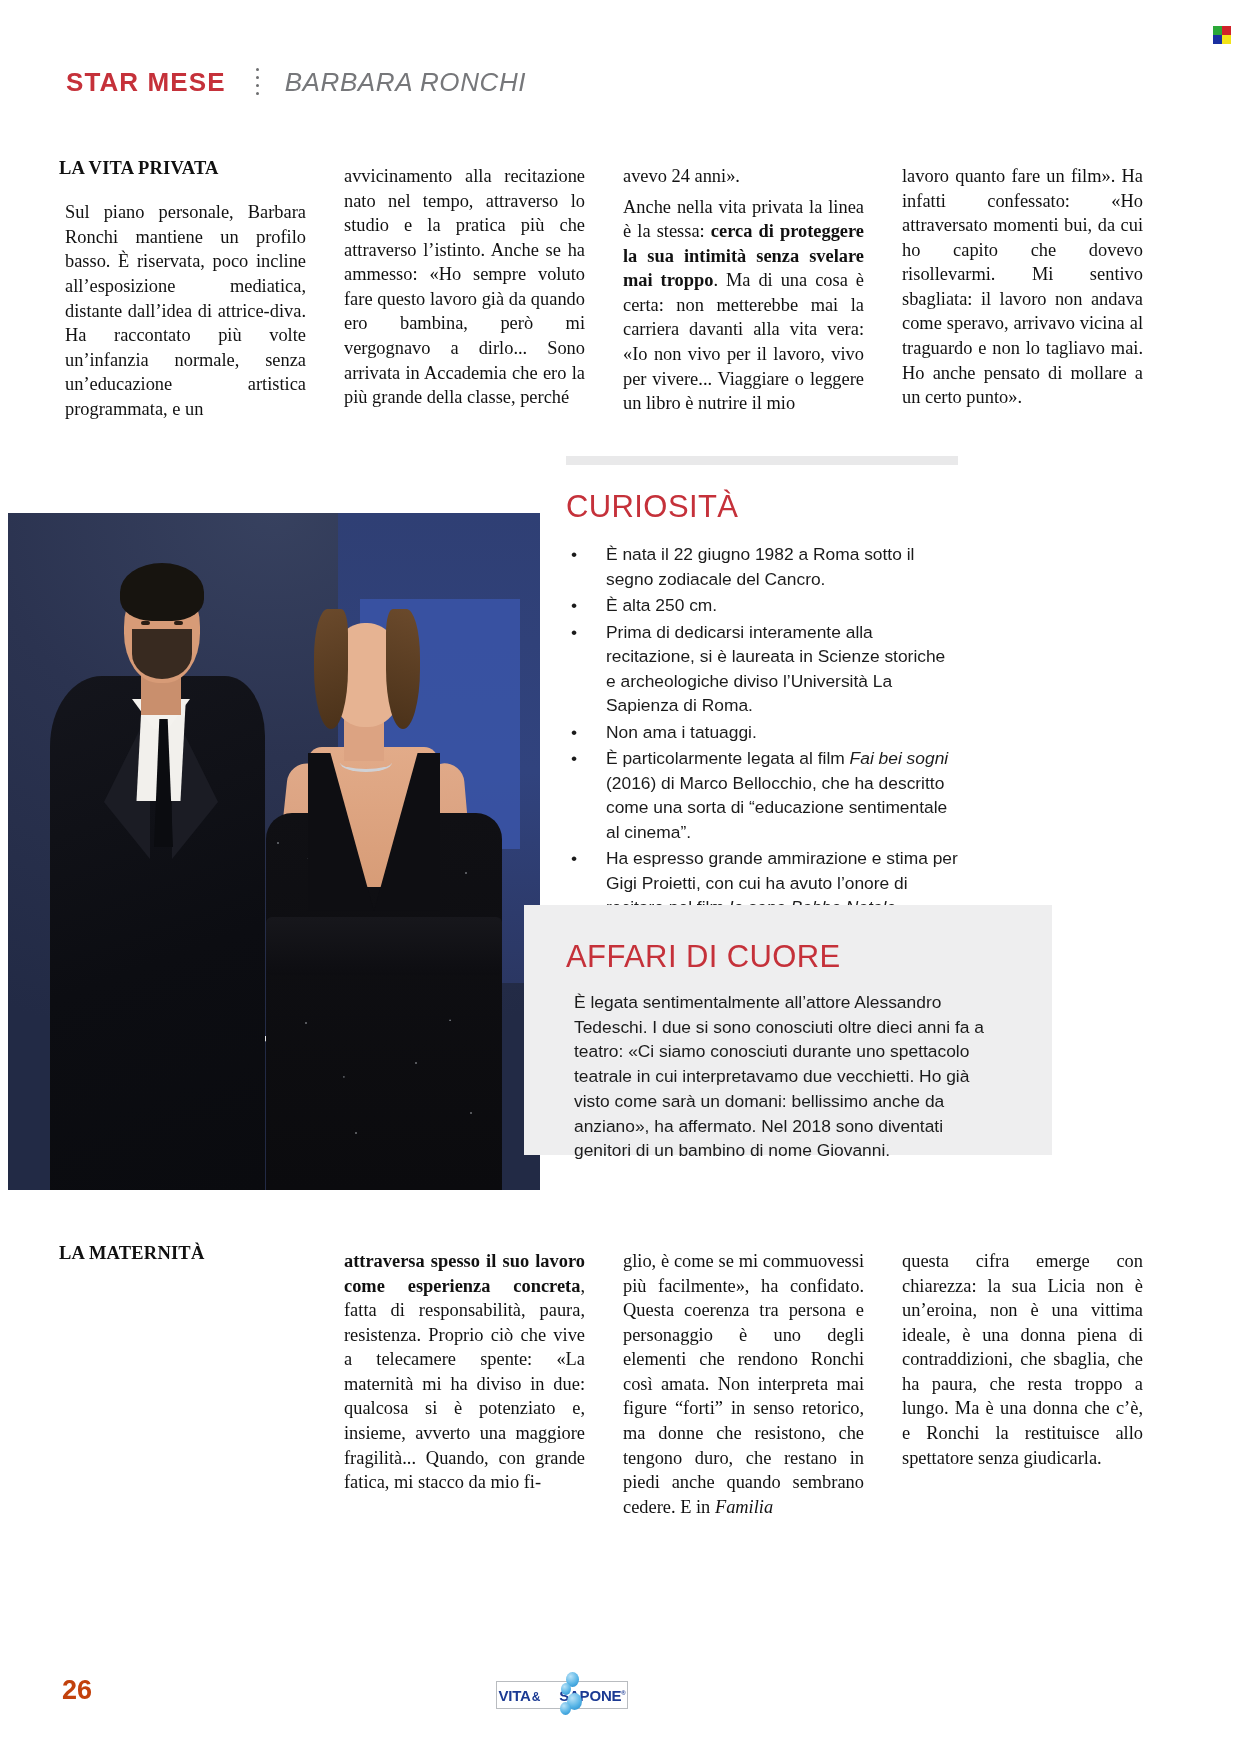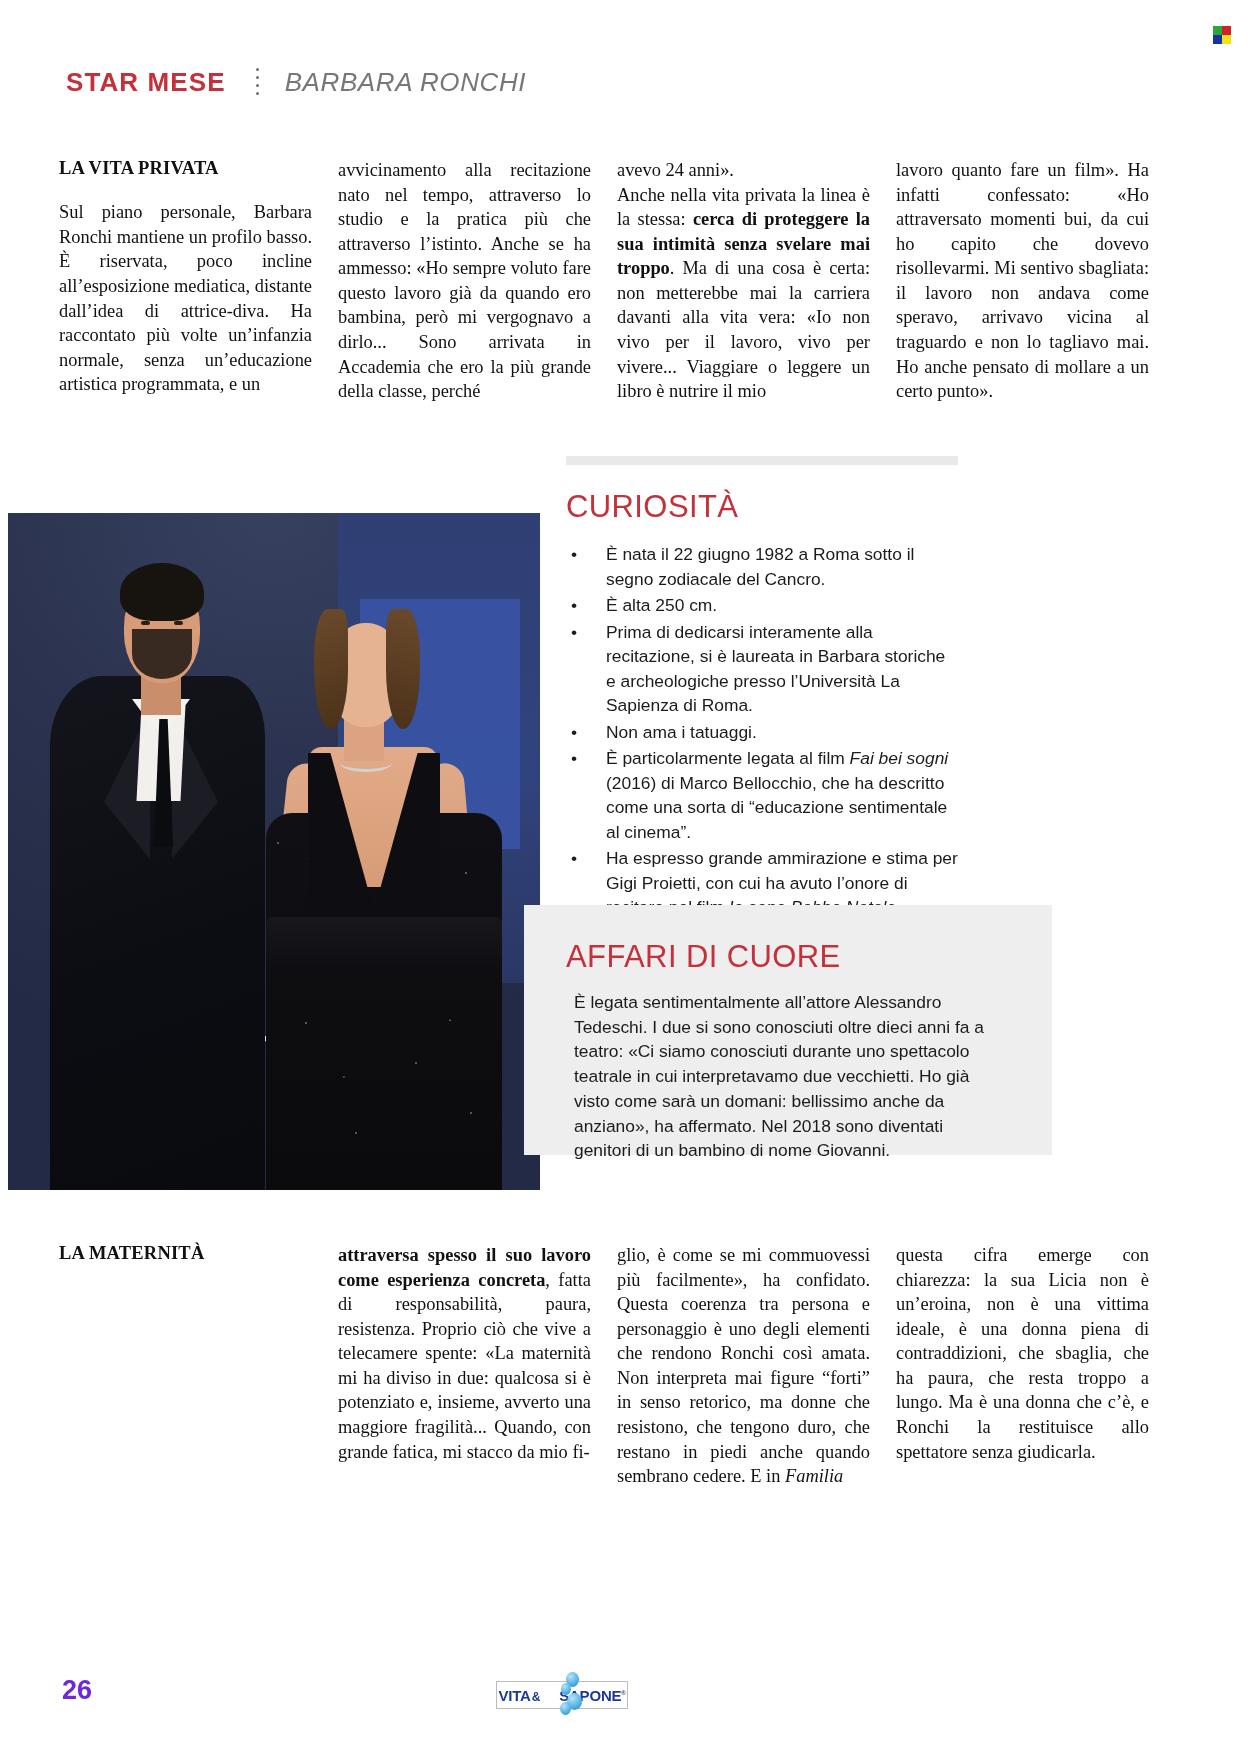--- a/index.html
+++ b/index.html
@@ -34,21 +34,21 @@
   
   #top-cols{position:absolute;left:59px;top:158px;width:1133px;
     display:flex;gap:26px;}
   .col{width:253px;}
   .colhead{
     font-family:"Liberation Serif",serif;font-weight:700;font-size:18.5px;
     letter-spacing:.2px;color:#111;margin:0 0 22px 0;line-height:1.1;
   }
   .body-serif{
     font-family:"Liberation Serif",serif;font-size:18.4px;line-height:1.335;
-    color:#111;text-align:justify;margin:0;
+    color:#111;text-align:justify;margin:6px;
     -webkit-hyphens:auto;hyphens:auto;
   }
   .body-serif b{font-weight:700;}
 
   
   #photo{position:absolute;left:8px;top:513px;width:532px;height:677px;overflow:hidden;
     background:#2a3350;}
   #photo .bg{position:absolute;inset:0;
     background:
       radial-gradient(120% 80% at 50% 0%, #37415f 0%, #2b3350 45%, #222a45 100%);}
@@ -158,21 +158,21 @@
   #affari p{
     font-family:"Liberation Sans",sans-serif;font-size:17.4px;line-height:1.42;
     color:#1b1b1b;margin:8px;
   }
 
   
   #bot-cols{position:absolute;left:59px;top:1243px;width:1133px;display:flex;gap:26px;}
 
   
   #pagenum{position:absolute;left:62px;top:1675px;
-    font-family:"Liberation Sans",sans-serif;font-weight:700;font-size:27px;color:#6d28d9;}
+    font-family:"Liberation Sans",sans-serif;font-weight:700;font-size:27px;color:#c2410c;}
   #logo{position:absolute;left:496px;top:1681px;width:130px;height:26px;
     border:1px solid #b9bcc0;background:#fff;display:flex;align-items:center;
     justify-content:center;}
   #logo .txt{font-family:"Liberation Sans",sans-serif;font-weight:700;font-size:15px;
     color:#1b3a93;letter-spacing:-.2px;white-space:nowrap;}
   #logo .amp{color:#1b3a93;font-size:12px;padding:0 1px;}
   #logo .tm{font-size:6px;vertical-align:super;color:#1b3a93;}
   #drops{position:absolute;left:558px;top:1672px;width:26px;height:44px;}
   #drops span{position:absolute;border-radius:50% 50% 50% 50%;
     background:radial-gradient(circle at 35% 30%,#b9e2f7 0%,#56b4e6 55%,#1f86c9 100%);}
@@ -256,21 +256,21 @@
     <div class="w-hair2"></div>
     <div class="w-hair3"></div>
   </div>
 
   <div id="curiosita">
     <div class="rule"></div>
     <h2 class="sec-title">CURIOSITÀ</h2>
     <ul class="bullets">
       <li><span class="bul">•</span><span>È nata il 22 giugno 1982 a Roma sotto il segno zodiacale del Cancro.</span></li>
       <li><span class="bul">•</span><span>È alta 250 cm.</span></li>
-      <li><span class="bul">•</span><span>Prima di dedicarsi interamente alla recitazione, si è laureata in Barbara storiche e archeologiche presso l’Università La Sapienza di Roma.</span></li>
+      <li><span class="bul">•</span><span>Prima di dedicarsi interamente alla recitazione, si è laureata in Scienze storiche e archeologiche diviso l’Università La Sapienza di Roma.</span></li>
       <li><span class="bul">•</span><span>Non ama i tatuaggi.</span></li>
       <li><span class="bul">•</span><span>È particolarmente legata al film <i>Fai bei sogni</i> (2016) di Marco Bellocchio, che ha descritto come una sorta di “educazione sentimentale al cinema”.</span></li>
       <li><span class="bul">•</span><span>Ha espresso grande ammirazione e stima per Gigi Proietti, con cui ha avuto l’onore di recitare nel film <i>Io sono Babbo Natale</i>.</span></li>
     </ul>
   </div>
 
   <div id="affari">
     <div class="inner">
       <h2 class="sec-title">AFFARI DI CUORE</h2>
       <p>È legata sentimentalmente all’attore Alessandro Tedeschi. I due si sono conosciuti oltre dieci anni fa a teatro: «Ci siamo conosciuti durante uno spettacolo teatrale in cui interpretavamo due vecchietti. Ho già visto come sarà un domani: bellissimo anche da anziano», ha affermato. Nel 2018 sono diventati genitori di un bambino di nome Giovanni.</p>

